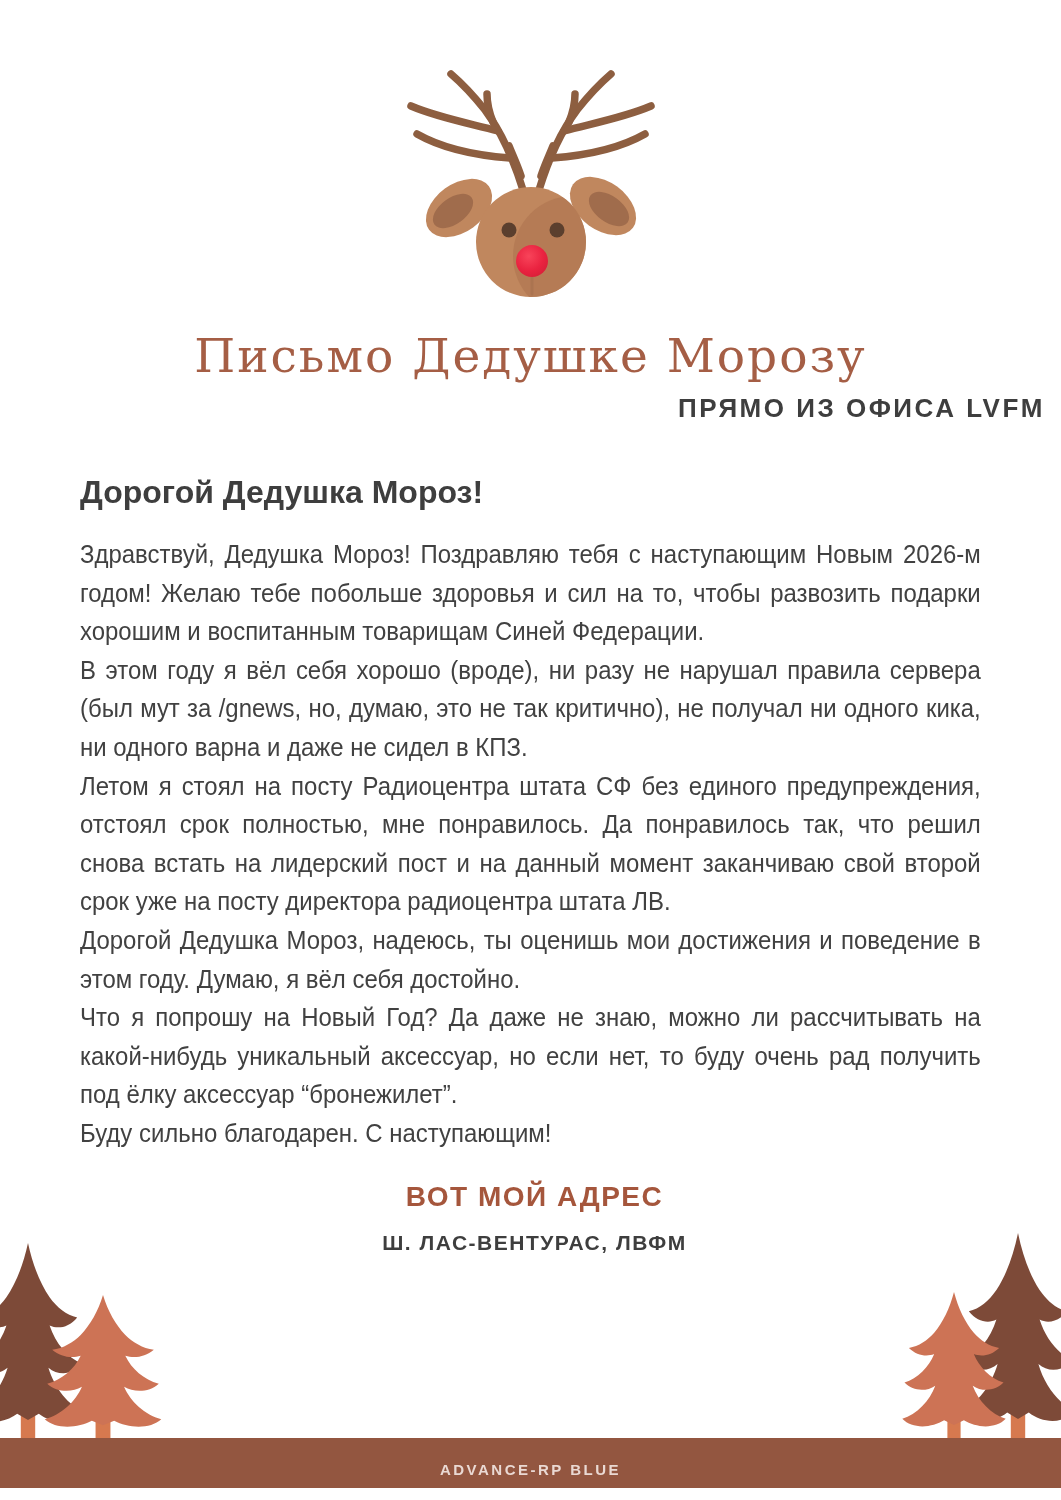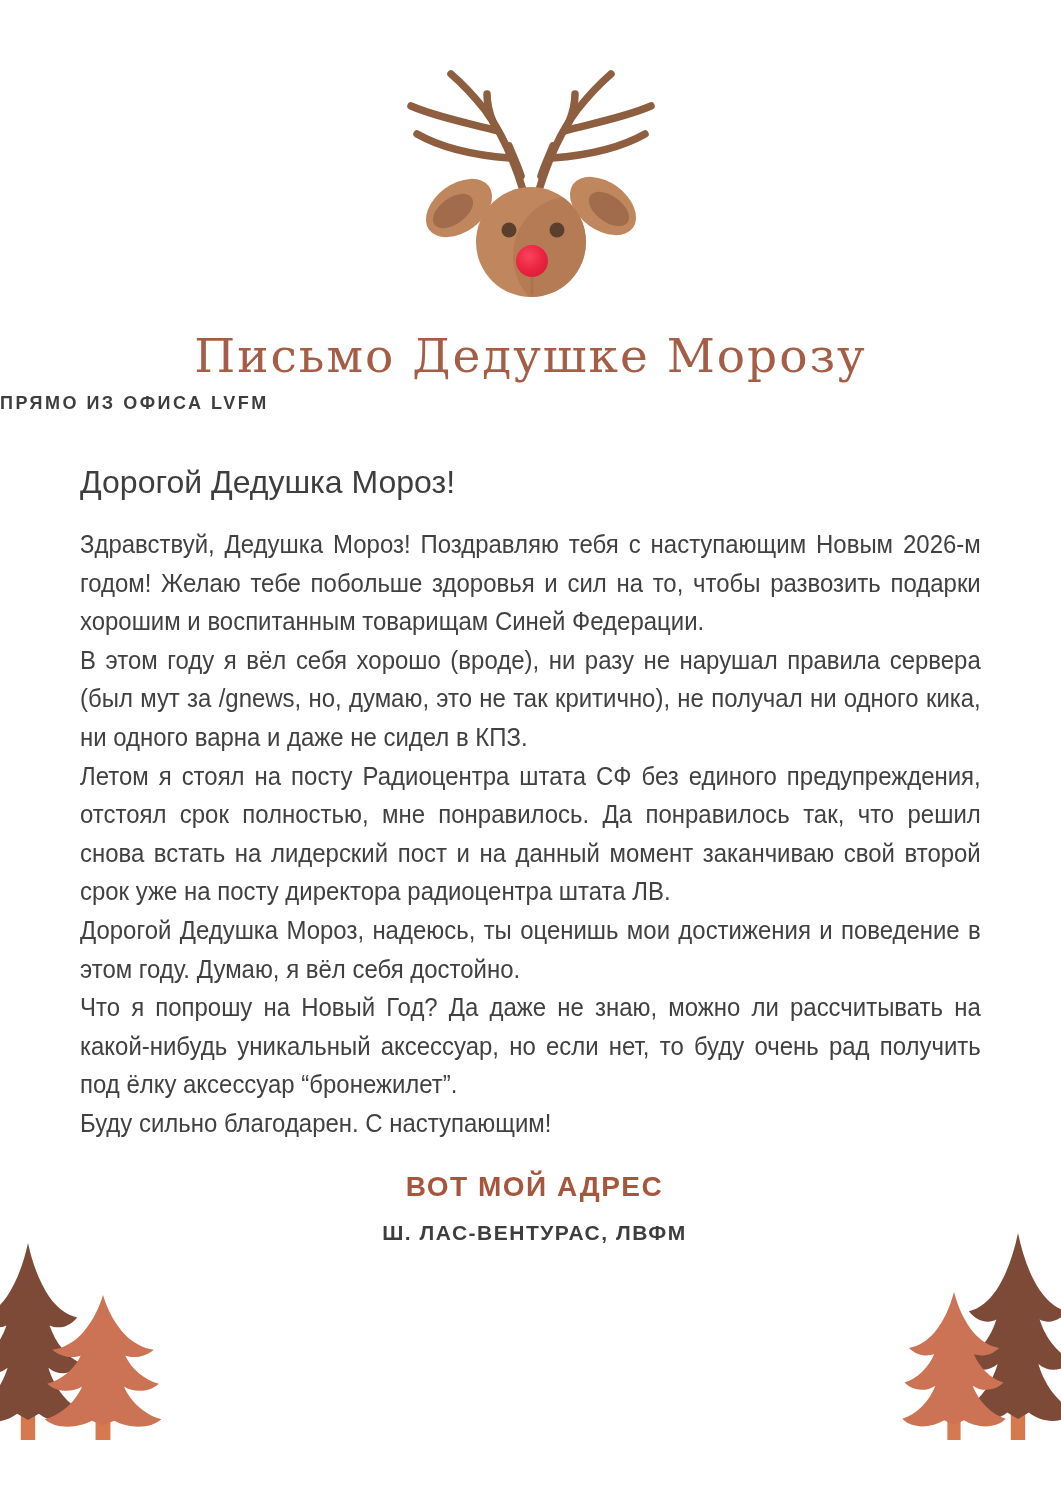--- a/index.html
+++ b/index.html
@@ -24,33 +24,33 @@
   .title{
     margin:20px 0 0;
     text-align:center;
     font-family:"DejaVu Serif",serif;
     font-weight:400;
     font-size:47px;
     letter-spacing:2px;
     color:var(--title-accent,#a55e45);
   }
   .subtitle{
-    margin:10px 0 0;
-    text-align:left;
-    font-size:18px;
+    margin:10px 16px 0;
+    text-align:right;
+    font-size:26px;
     font-weight:bold;
     letter-spacing:2.5px;
     color:var(--text,#3e3e3e);
   }
   
   .letter{margin:50px 80px 0;}
   .greeting{
     margin:0 0 24px;
     font-size:32px;
-    font-weight:normal;
+    font-weight:bold;
     color:var(--text,#3e3e3e);
   }
   .body-text{
     width:978px;
     transform:scaleX(0.921);
     transform-origin:0 0;
     color:var(--body-text,#414141);
   }
   .body-text p{
     margin:0;
@@ -186,14 +186,17 @@
   </svg>
   <svg class="tree" style="left:958px;top:1233px;width:120px;height:207px;" viewBox="0 0 100 98" preserveAspectRatio="none">
     <rect class="trunk" x="44" y="78" width="12" height="20"></rect>
     <use href="#fir-shape" class="foliage-dark"></use>
   </svg>
   <svg class="tree" style="left:899px;top:1292px;width:110px;height:148px;" viewBox="0 0 100 98" preserveAspectRatio="none">
     <rect class="trunk" x="44" y="78" width="12" height="20"></rect>
     <use href="#fir-shape" class="foliage-light"></use>
   </svg>
 
+  <div class="footer-bar">
+    <span class="footer-label">ADVANCE-RP BLUE</span>
+  </div>
 
 </div>
 
 </body></html>

